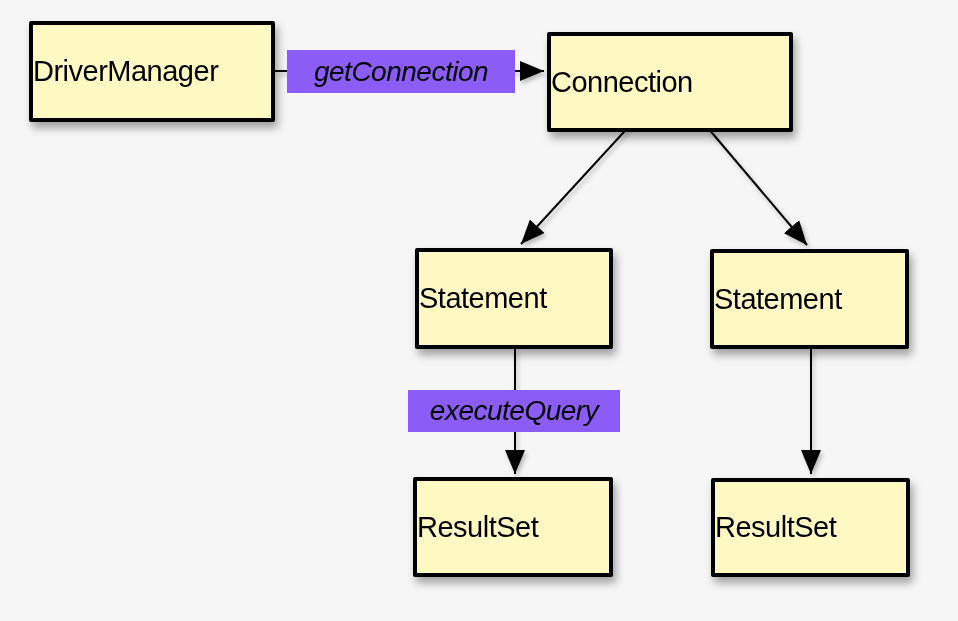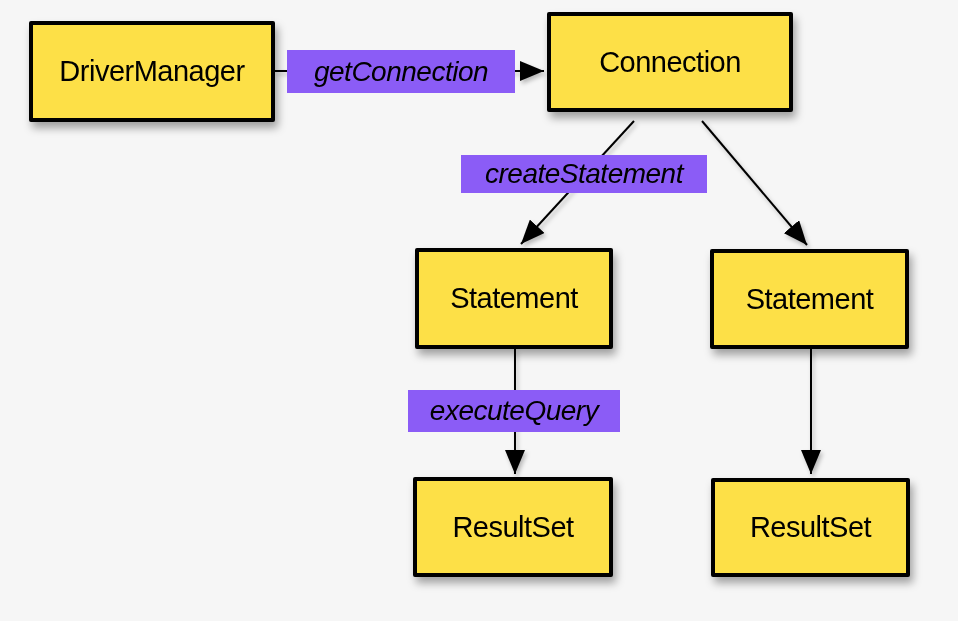--- a/index.html
+++ b/index.html
@@ -18,27 +18,27 @@
   #edges {
     position: absolute;
     left: 0; top: 0;
     width: 958px; height: 621px;
     z-index: 1;
     filter: drop-shadow(2px 3px 2px rgba(0,0,0,0.25));
   }
   .node {
     position: absolute;
     box-sizing: border-box;
-    background: #fde047;
+    background: #fef9c3;
     border: 4px solid #000000;
     border-radius: 2px;
     box-shadow: 3px 6px 8px rgba(0,0,0,0.35);
     display: flex;
     align-items: center;
-    justify-content: center;
+    justify-content: flex-start;
     z-index: 2;
     color: #000000;
     font-size: 29px;
     letter-spacing: -0.5px;
     white-space: nowrap;
   }
   .edge-label {
     position: absolute;
     box-sizing: border-box;
     background: #8b5cf6;
@@ -46,21 +46,21 @@
     align-items: center;
     justify-content: center;
     z-index: 2;
     color: #000000;
     font-size: 28px;
     font-style: italic;
     letter-spacing: -0.5px;
     white-space: nowrap;
   }
   #n-drivermanager   { left: 29px;  top: 21px;  width: 246px; height: 101px; }
-  #n-connection      { left: 547px; top: 12px;  width: 246px; height: 100px; }
+  #n-connection      { left: 547px; top: 32px;  width: 246px; height: 100px; }
   #n-statement-left  { left: 415px; top: 248px; width: 198px; height: 101px; }
   #n-statement-right { left: 710px; top: 249px; width: 199px; height: 100px; }
   #n-resultset-left  { left: 413px; top: 477px; width: 200px; height: 100px; }
   #n-resultset-right { left: 711px; top: 478px; width: 199px; height: 99px;  }
   #l-getconnection   { left: 287px; top: 50px;  width: 228px; height: 43px; }
   #l-createstatement { left: 461px; top: 155px; width: 246px; height: 38px; }
   #l-executequery    { left: 408px; top: 390px; width: 212px; height: 42px; }
   .edge-line {
     stroke: #000000;
     stroke-width: 2;
@@ -106,21 +106,18 @@
   </div>
 
   <div class="node" id="n-resultset-right">
     <span>ResultSet</span>
   </div>
 
   <div class="edge-label" id="l-getconnection">
     <span>getConnection</span>
   </div>
 
-  <div class="edge-label" id="l-createstatement">
-    <span>createStatement</span>
-  </div>
 
   <div class="edge-label" id="l-executequery">
     <span>executeQuery</span>
   </div>
 
 </div>
 
 </body></html>

